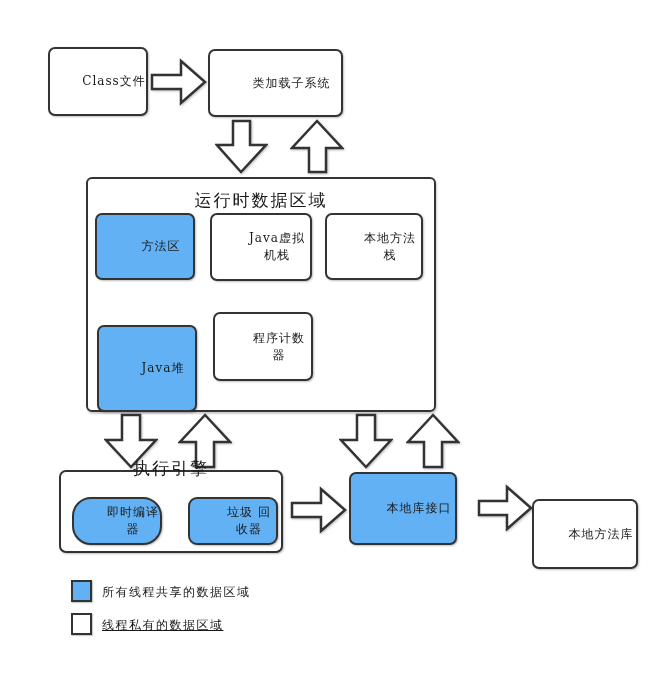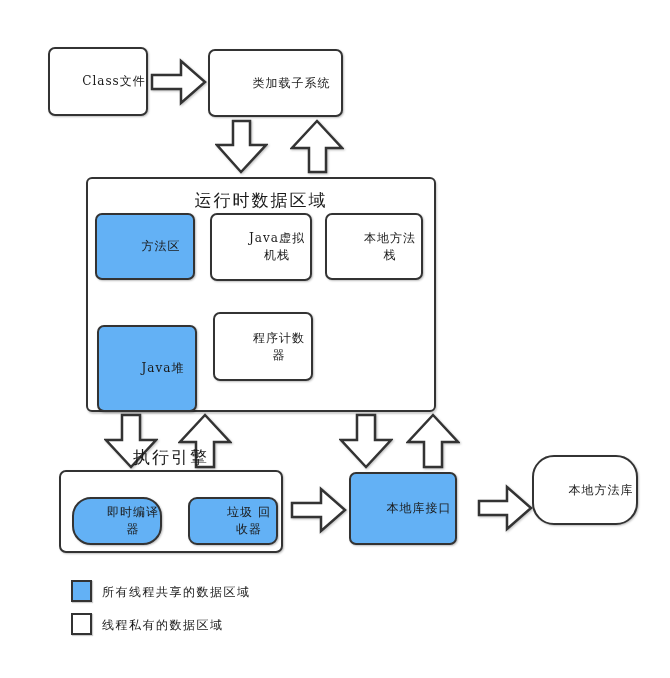--- a/index.html
+++ b/index.html
@@ -37,41 +37,41 @@
   .n-class-file{left:48px;top:47px;width:100px;height:69px;}
   .n-class-loader{left:208px;top:49px;width:135px;height:68px;}
   .n-runtime{left:86px;top:177px;width:350px;height:235px;border-radius:6px;box-shadow:1px 2px 2px rgba(0,0,0,0.2);}
   .t-runtime{left:261px;top:189px;}
   .n-method-area{left:95px;top:213px;width:100px;height:67px;}
   .n-jvm-stack{left:210px;top:213px;width:102px;height:68px;}
   .n-native-stack{left:325px;top:213px;width:98px;height:67px;}
   .n-java-heap{left:97px;top:313px;width:100px;height:87px;margin-top:12px;}
   .n-program-counter{left:213px;top:312px;width:100px;height:69px;}
   .n-exec-engine{left:59px;top:470px;width:224px;height:83px;}
-  .t-exec{left:171px;top:446px;text-align:right;}
+  .t-exec{left:171px;top:457px;text-align:right;}
   .n-jit{left:72px;top:497px;width:90px;height:48px;border-radius:19px;}
   .n-gc{left:188px;top:497px;width:90px;height:48px;border-radius:9px;}
   .n-native-interface{left:349px;top:472px;width:108px;height:73px;}
-  .n-native-library{left:532px;top:455px;width:106px;height:70px;border-radius:22px;}
+  .n-native-library{left:532px;top:499px;width:106px;height:70px;}
 
   
   .a-r1{left:150px;top:58px;}
   .a-d1{left:215px;top:119px;}
   .a-u1{left:290px;top:119px;}
   .a-d2{left:104px;top:413px;}
   .a-u2{left:178px;top:413px;}
   .a-d3{left:339px;top:413px;}
   .a-u3{left:406px;top:413px;}
   .a-r2{left:290px;top:486px;}
   .a-r3{left:477px;top:484px;}
 
   .sw-shared{left:71px;top:580px;background:var(--shared-fill);}
   .sw-private{left:71px;top:613px;background:var(--private-fill);}
   .ll-shared{left:102px;top:584px;}
-  .ll-private{left:102px;top:617px;}
+  .ll-private{left:102px;top:617px;text-decoration:underline;}
 </style>
 </head>
 <body>
 
 <div class="canvas">
 
   <div class="node n-class-file">
     <span>Class文件</span>
   </div>
 

